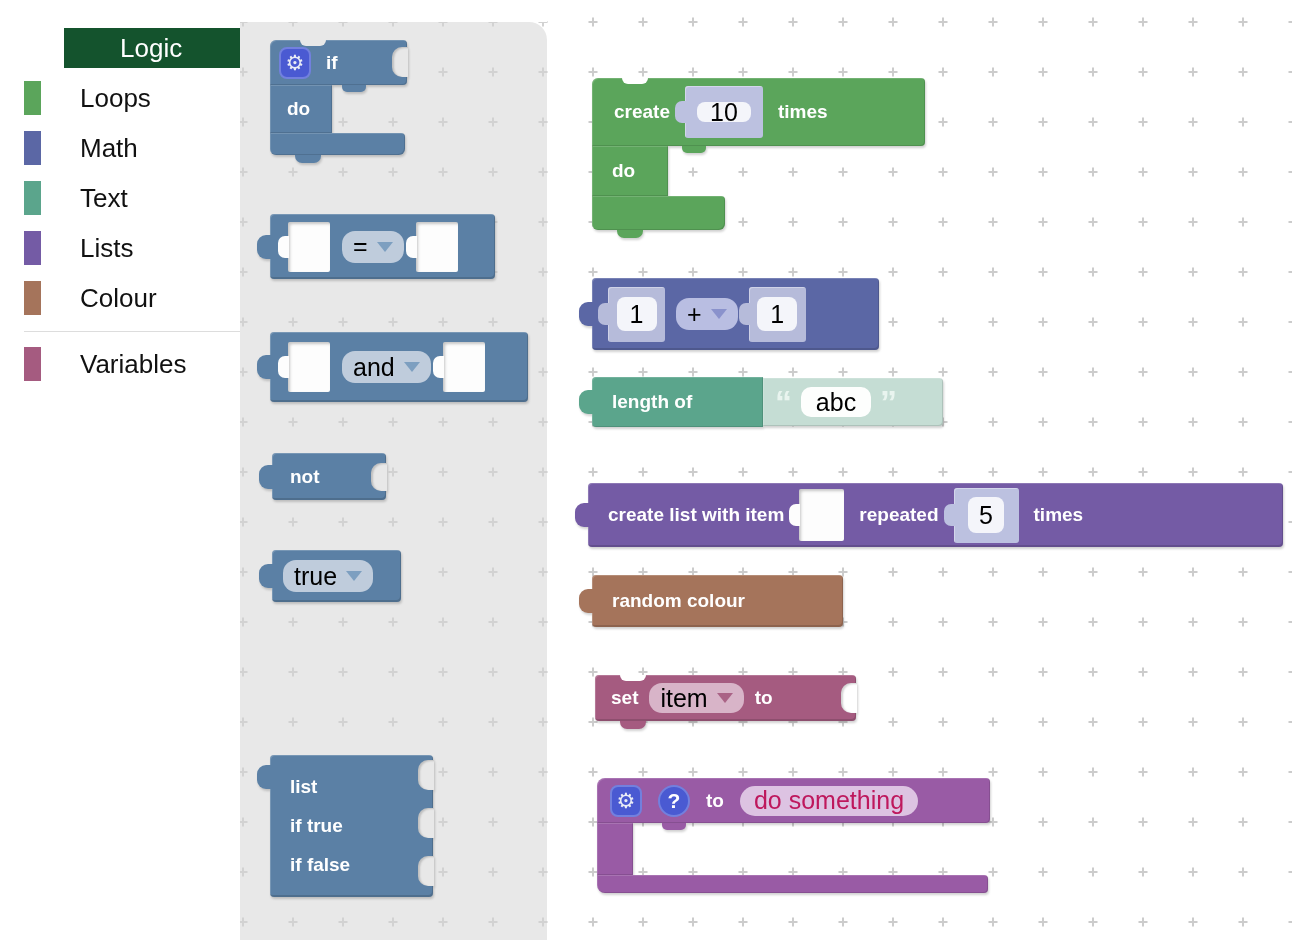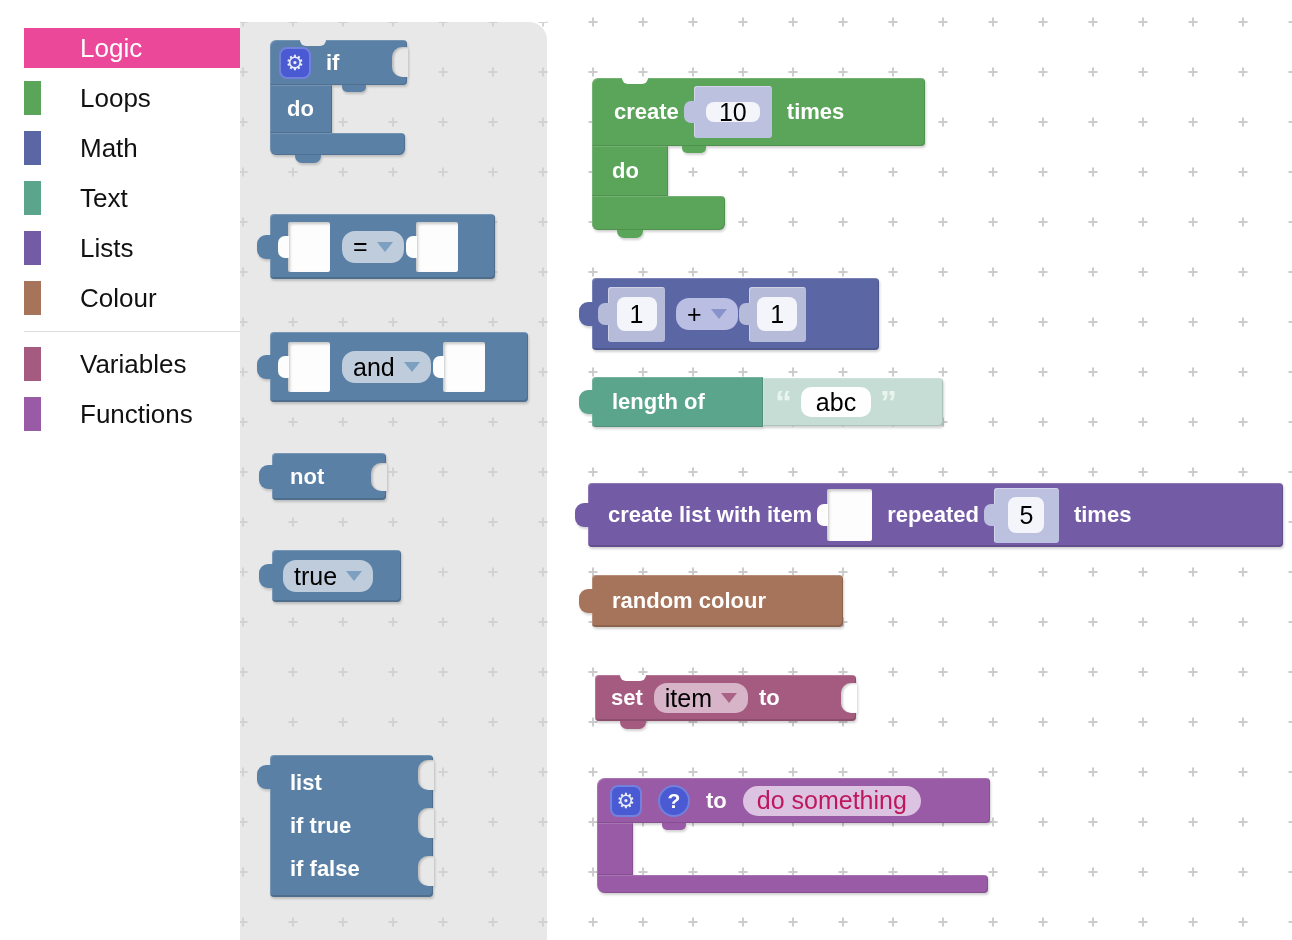--- a/index.html
+++ b/index.html
@@ -5,38 +5,38 @@
   html,body{margin:0;padding:0;background:#fff;}
   .app{position:relative;width:1292px;height:940px;overflow:hidden;
        font-family:"Liberation Sans",sans-serif;background:#fff;}
 
   
   .toolbox{position:absolute;left:0;top:0;width:240px;height:940px;background:#fff;}
   .cat{position:absolute;left:24px;width:216px;height:40px;display:flex;align-items:center;
        cursor:pointer;font-size:26px;color:#111;}
   .cat .swatch{position:absolute;left:0;top:3px;width:17px;height:34px;}
   .cat .cat-label{margin-left:56px;white-space:nowrap;}
-  .cat.selected{background:#ec4899;}
+  .cat.selected{background:#14532d;margin-left:40px;}
   .cat.selected .cat-label{color:#fff;}
   .tb-sep{position:absolute;left:24px;width:216px;height:1px;background:#ddd;}
 
   
   .flyout{position:absolute;left:240px;top:22px;width:307px;height:918px;background:#e8e8e8;
           border-top-right-radius:18px;--surface:#e8e8e8;}
   .ws{position:absolute;left:547px;top:0;width:745px;height:940px;background:#fff;--surface:#ffffff;}
   .gridsvg{position:absolute;left:0;top:0;width:100%;height:100%;pointer-events:none;}
 
   
   .vb{position:absolute;display:flex;align-items:center;background:var(--c);border-radius:4px;
       filter:drop-shadow(1px 2px 1px rgba(0,0,0,.18));
       box-shadow:inset 1px 1px 0 rgba(255,255,255,.18), inset -1px -2px 0 rgba(0,0,0,.14);}
   .sb{position:absolute;filter:drop-shadow(1px 2px 1px rgba(0,0,0,.18));}
   .part{position:absolute;background:var(--c);box-sizing:border-box;
         box-shadow:inset 1px 1px 0 rgba(255,255,255,.15), inset -1px -1px 0 rgba(0,0,0,.12);}
-  .lbl{color:#fff;font-size:22px;font-weight:bold;white-space:nowrap;}
+  .lbl{color:#fff;font-size:19px;font-weight:bold;white-space:nowrap;}
   .tab{position:absolute;left:-13px;top:50%;transform:translateY(-50%);width:14px;height:24px;
        background:var(--c);border-radius:9px 0 0 9px;}
   .tab.fixed{top:auto;transform:none;}
   .cutout{position:absolute;right:-1px;top:50%;transform:translateY(-50%);width:16px;height:30px;
           background:var(--surface);border-radius:10px 0 0 10px;box-shadow:inset 2px 1px 2px rgba(0,0,0,.18);}
   .cutout.fixed{top:auto;transform:none;}
   .socket{position:relative;background:#fdfdfd;border-radius:2px;flex:none;
           box-shadow:inset 2px 2px 3px rgba(0,0,0,.22);}
   .socket::before{content:"";position:absolute;left:-10px;top:50%;transform:translateY(-50%);
           width:11px;height:22px;background:#fdfdfd;border-radius:7px 0 0 7px;}
@@ -95,24 +95,20 @@
     </div>
     <div class="cat" style="top:278px">
       <span class="swatch" style="background:#a5745b"></span>
       <span class="cat-label">Colour</span>
     </div>
     <div class="tb-sep" style="top:331px"></div>
     <div class="cat" style="top:344px">
       <span class="swatch" style="background:#a55b80"></span>
       <span class="cat-label">Variables</span>
     </div>
-    <div class="cat" style="top:394px">
-      <span class="swatch" style="background:#995ba5"></span>
-      <span class="cat-label">Functions</span>
-    </div>
   </div>
 
   <div class="flyout">
     <svg class="gridsvg">
       <defs>
           <pattern id="gf" width="50" height="50" x="-22" y="-25" patternUnits="userSpaceOnUse">
         <path d="M20.5 25h9M25 20.5v9" stroke="#d2d2d2" stroke-width="2"></path>
           </pattern>
         </defs>
       <rect width="100%" height="100%" fill="url(#gf)"></rect>

